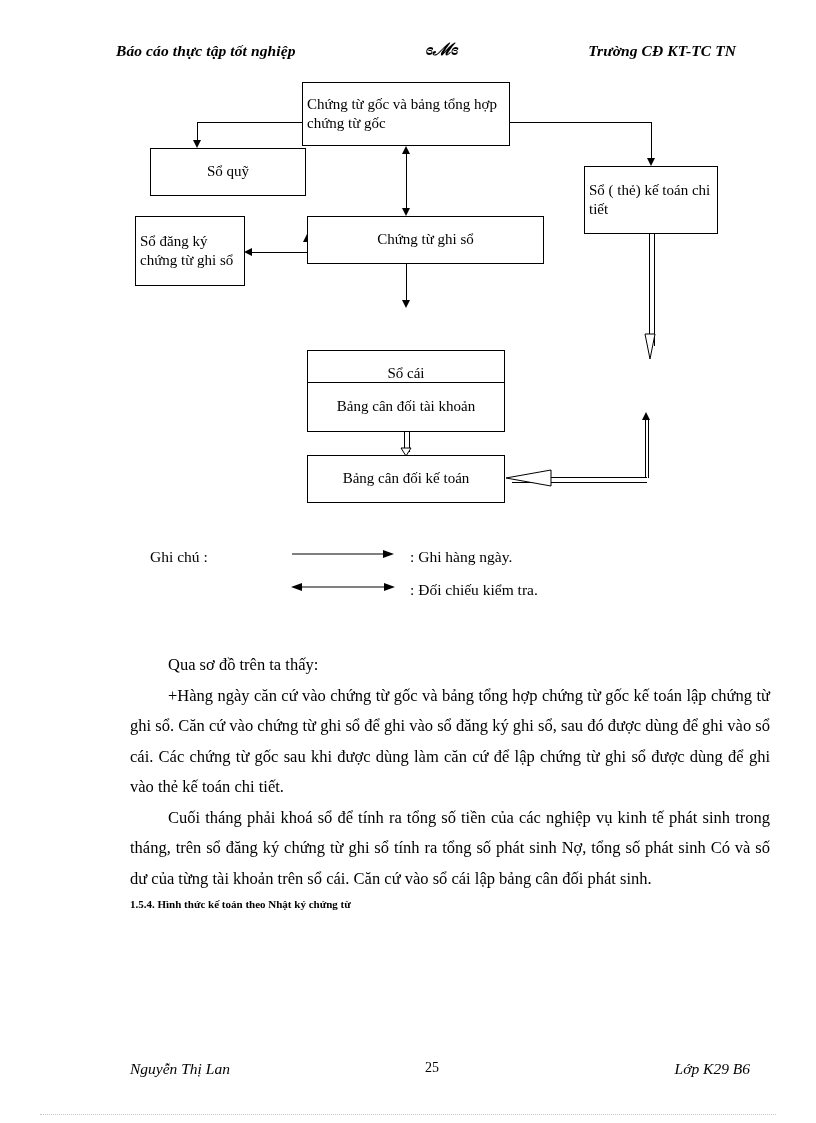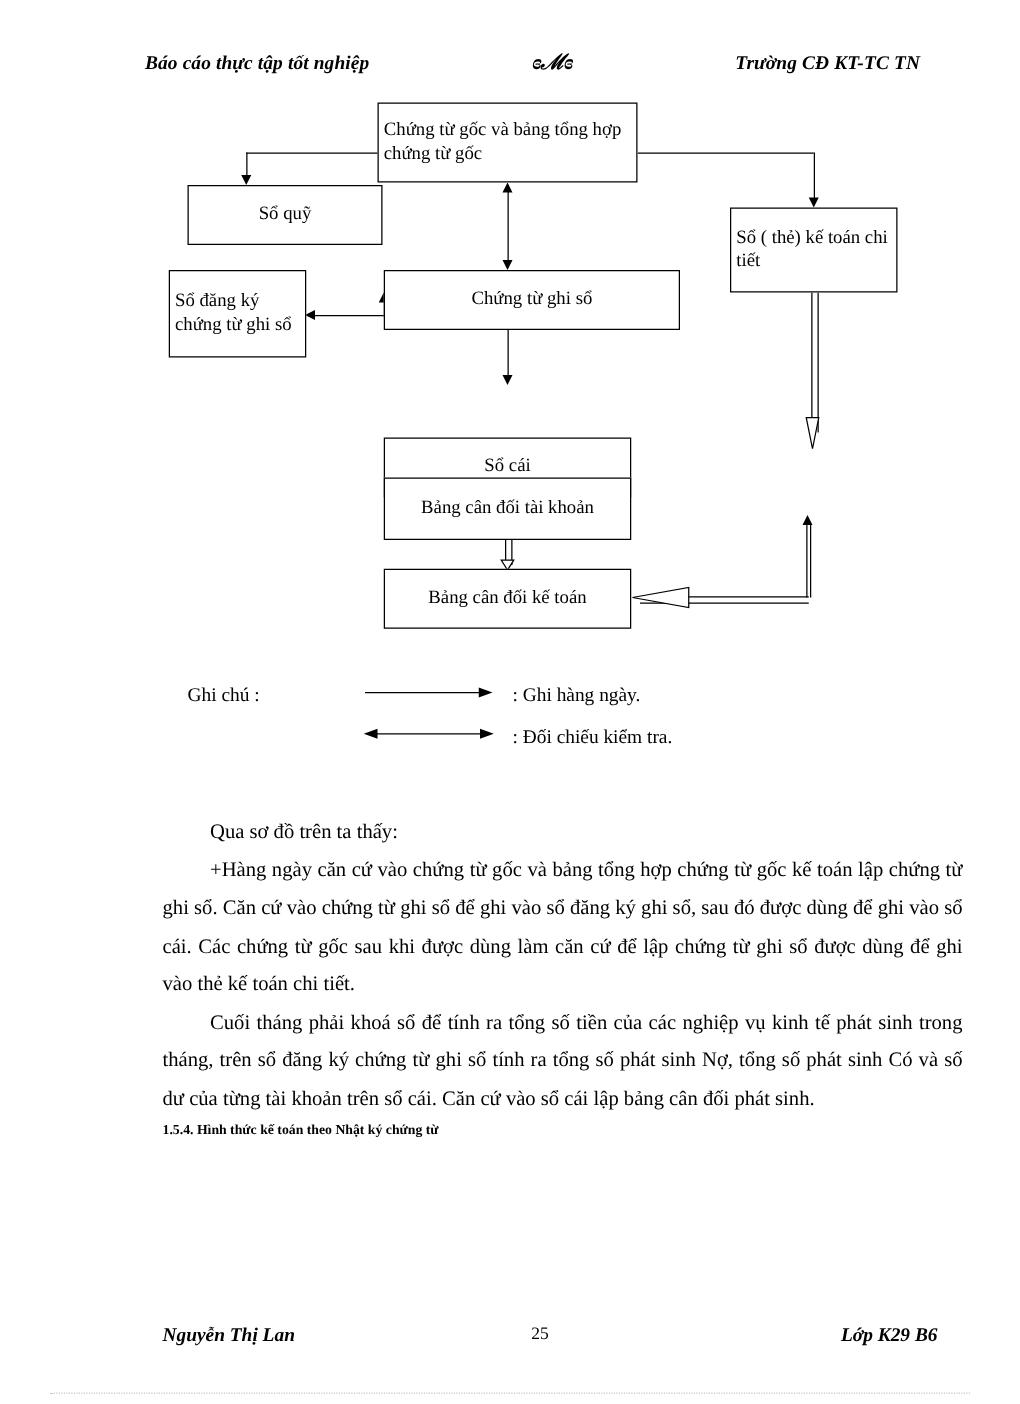--- a/index.html
+++ b/index.html
@@ -168,21 +168,21 @@
     position: absolute;
     left: 130px;
     top: 1060px;
     width: 620px;
     display: flex;
     align-items: baseline;
     justify-content: space-between;
     font-size: 15.5px;
   }
   .footer .side {
-    font-weight: bold;
+    font-weight: normal;
     font-style: italic;
   }
   .footer .pageno {
     font-weight: normal;
     font-style: normal;
     font-size: 14px;
     position: absolute;
     left: 295px;
   }
   .bottom-rule {

